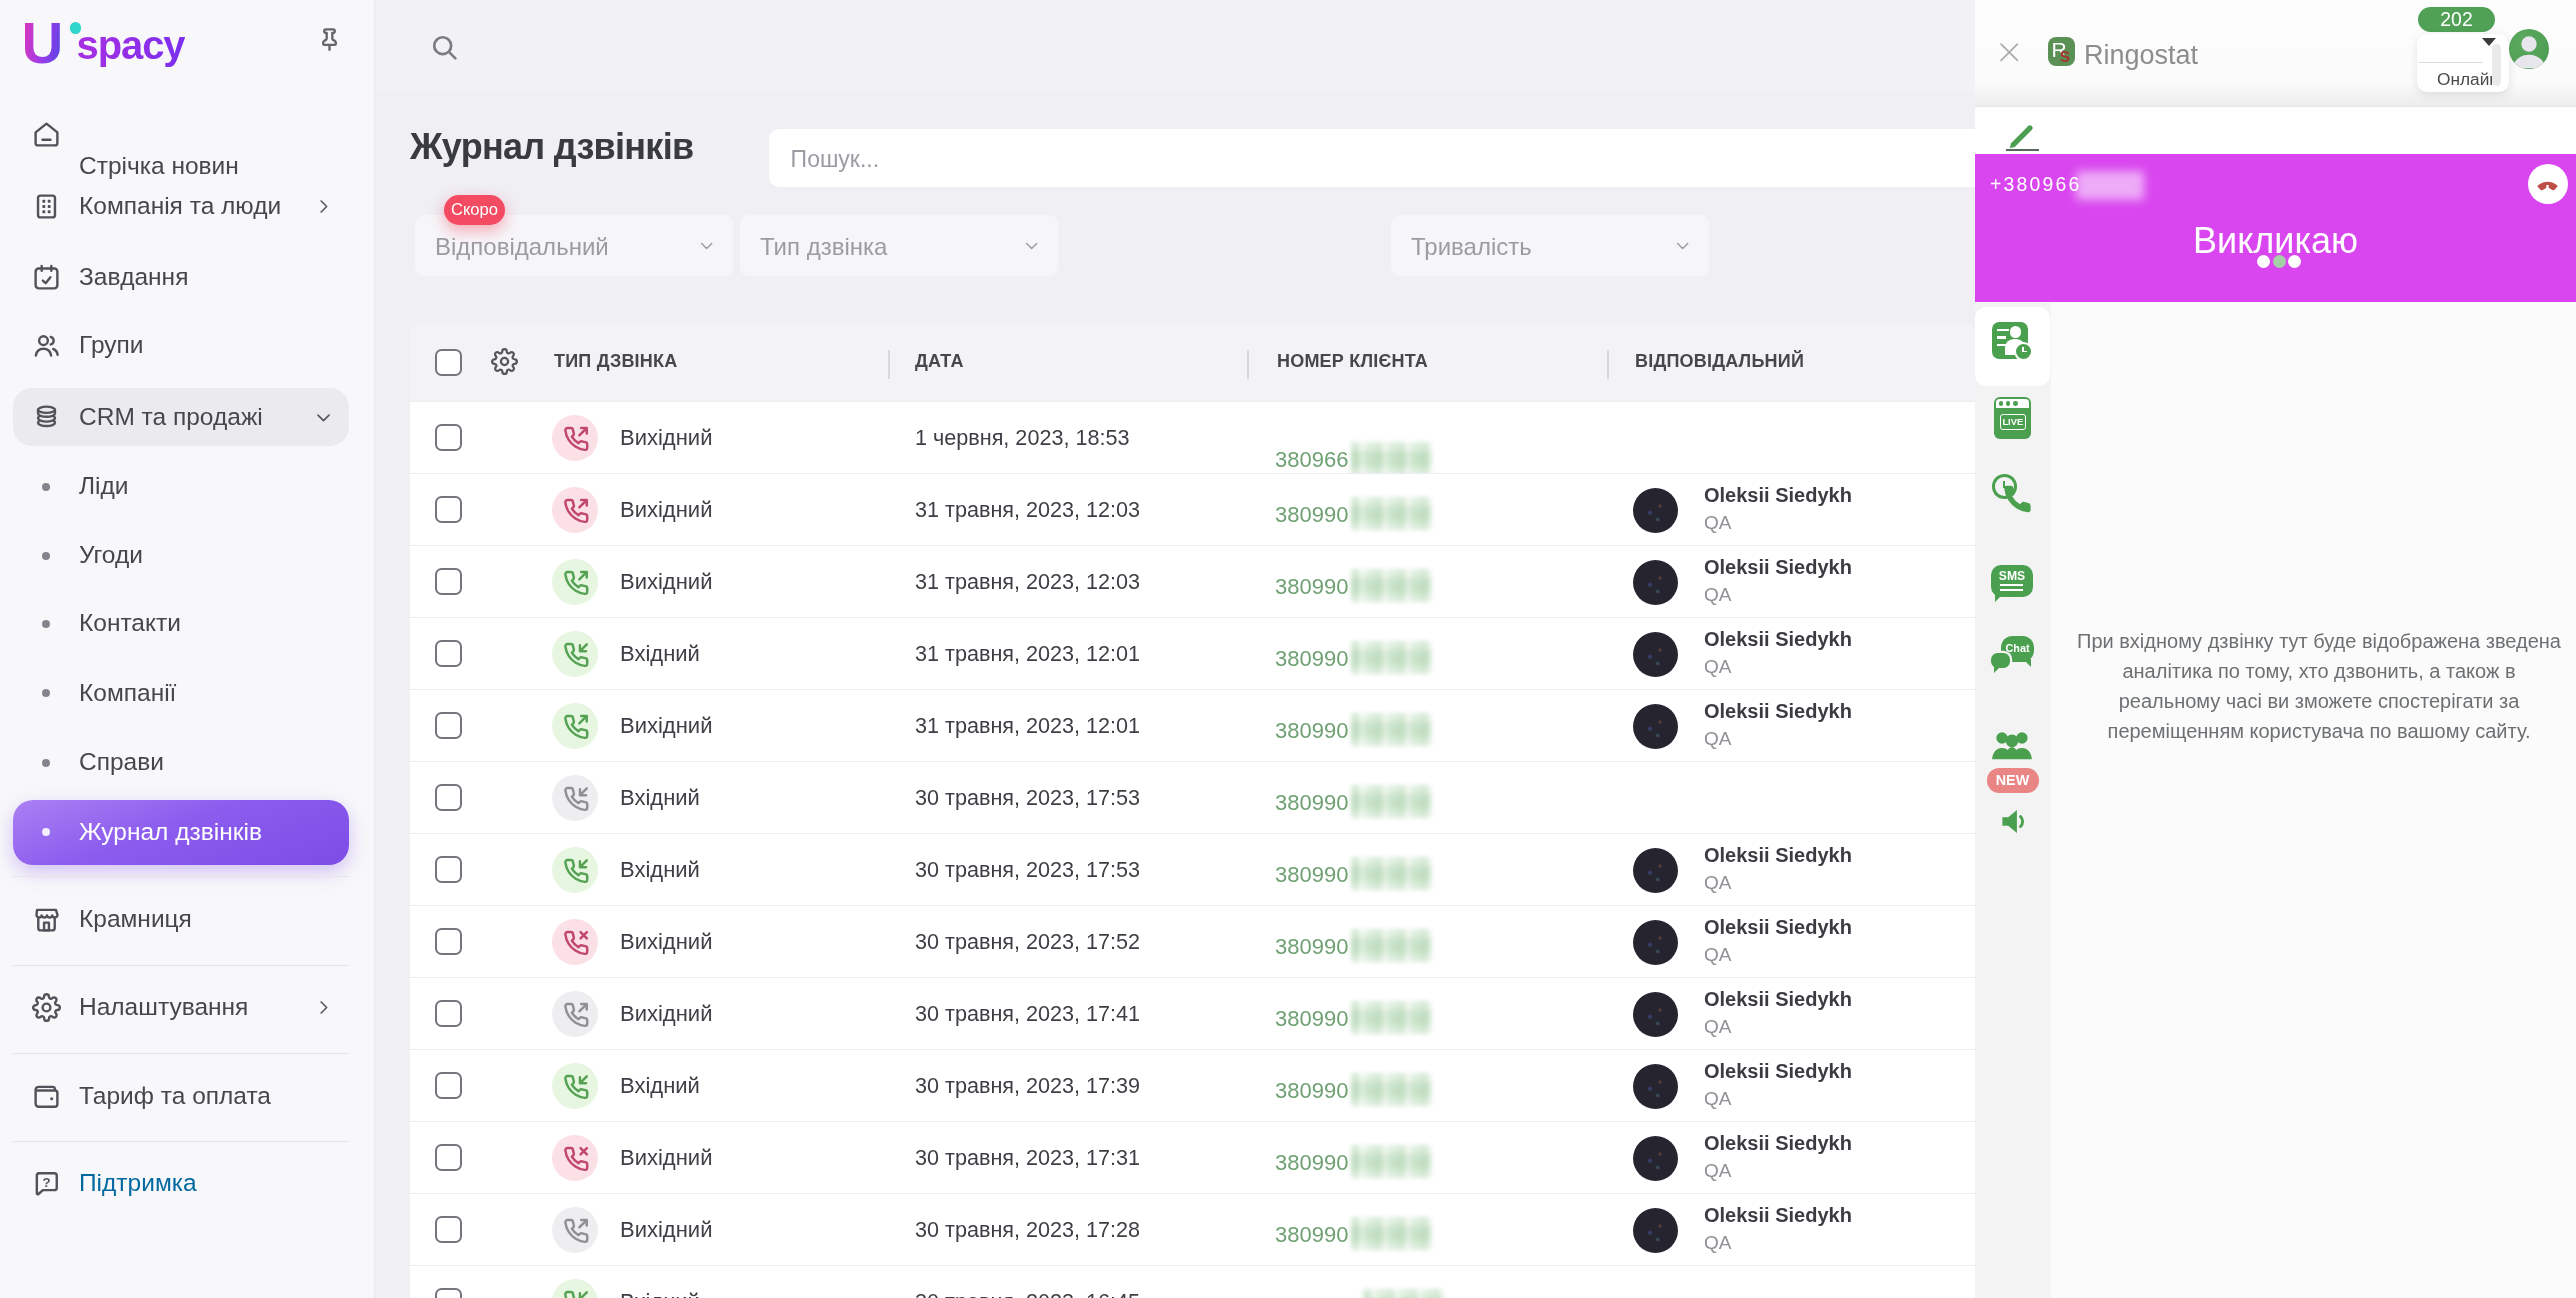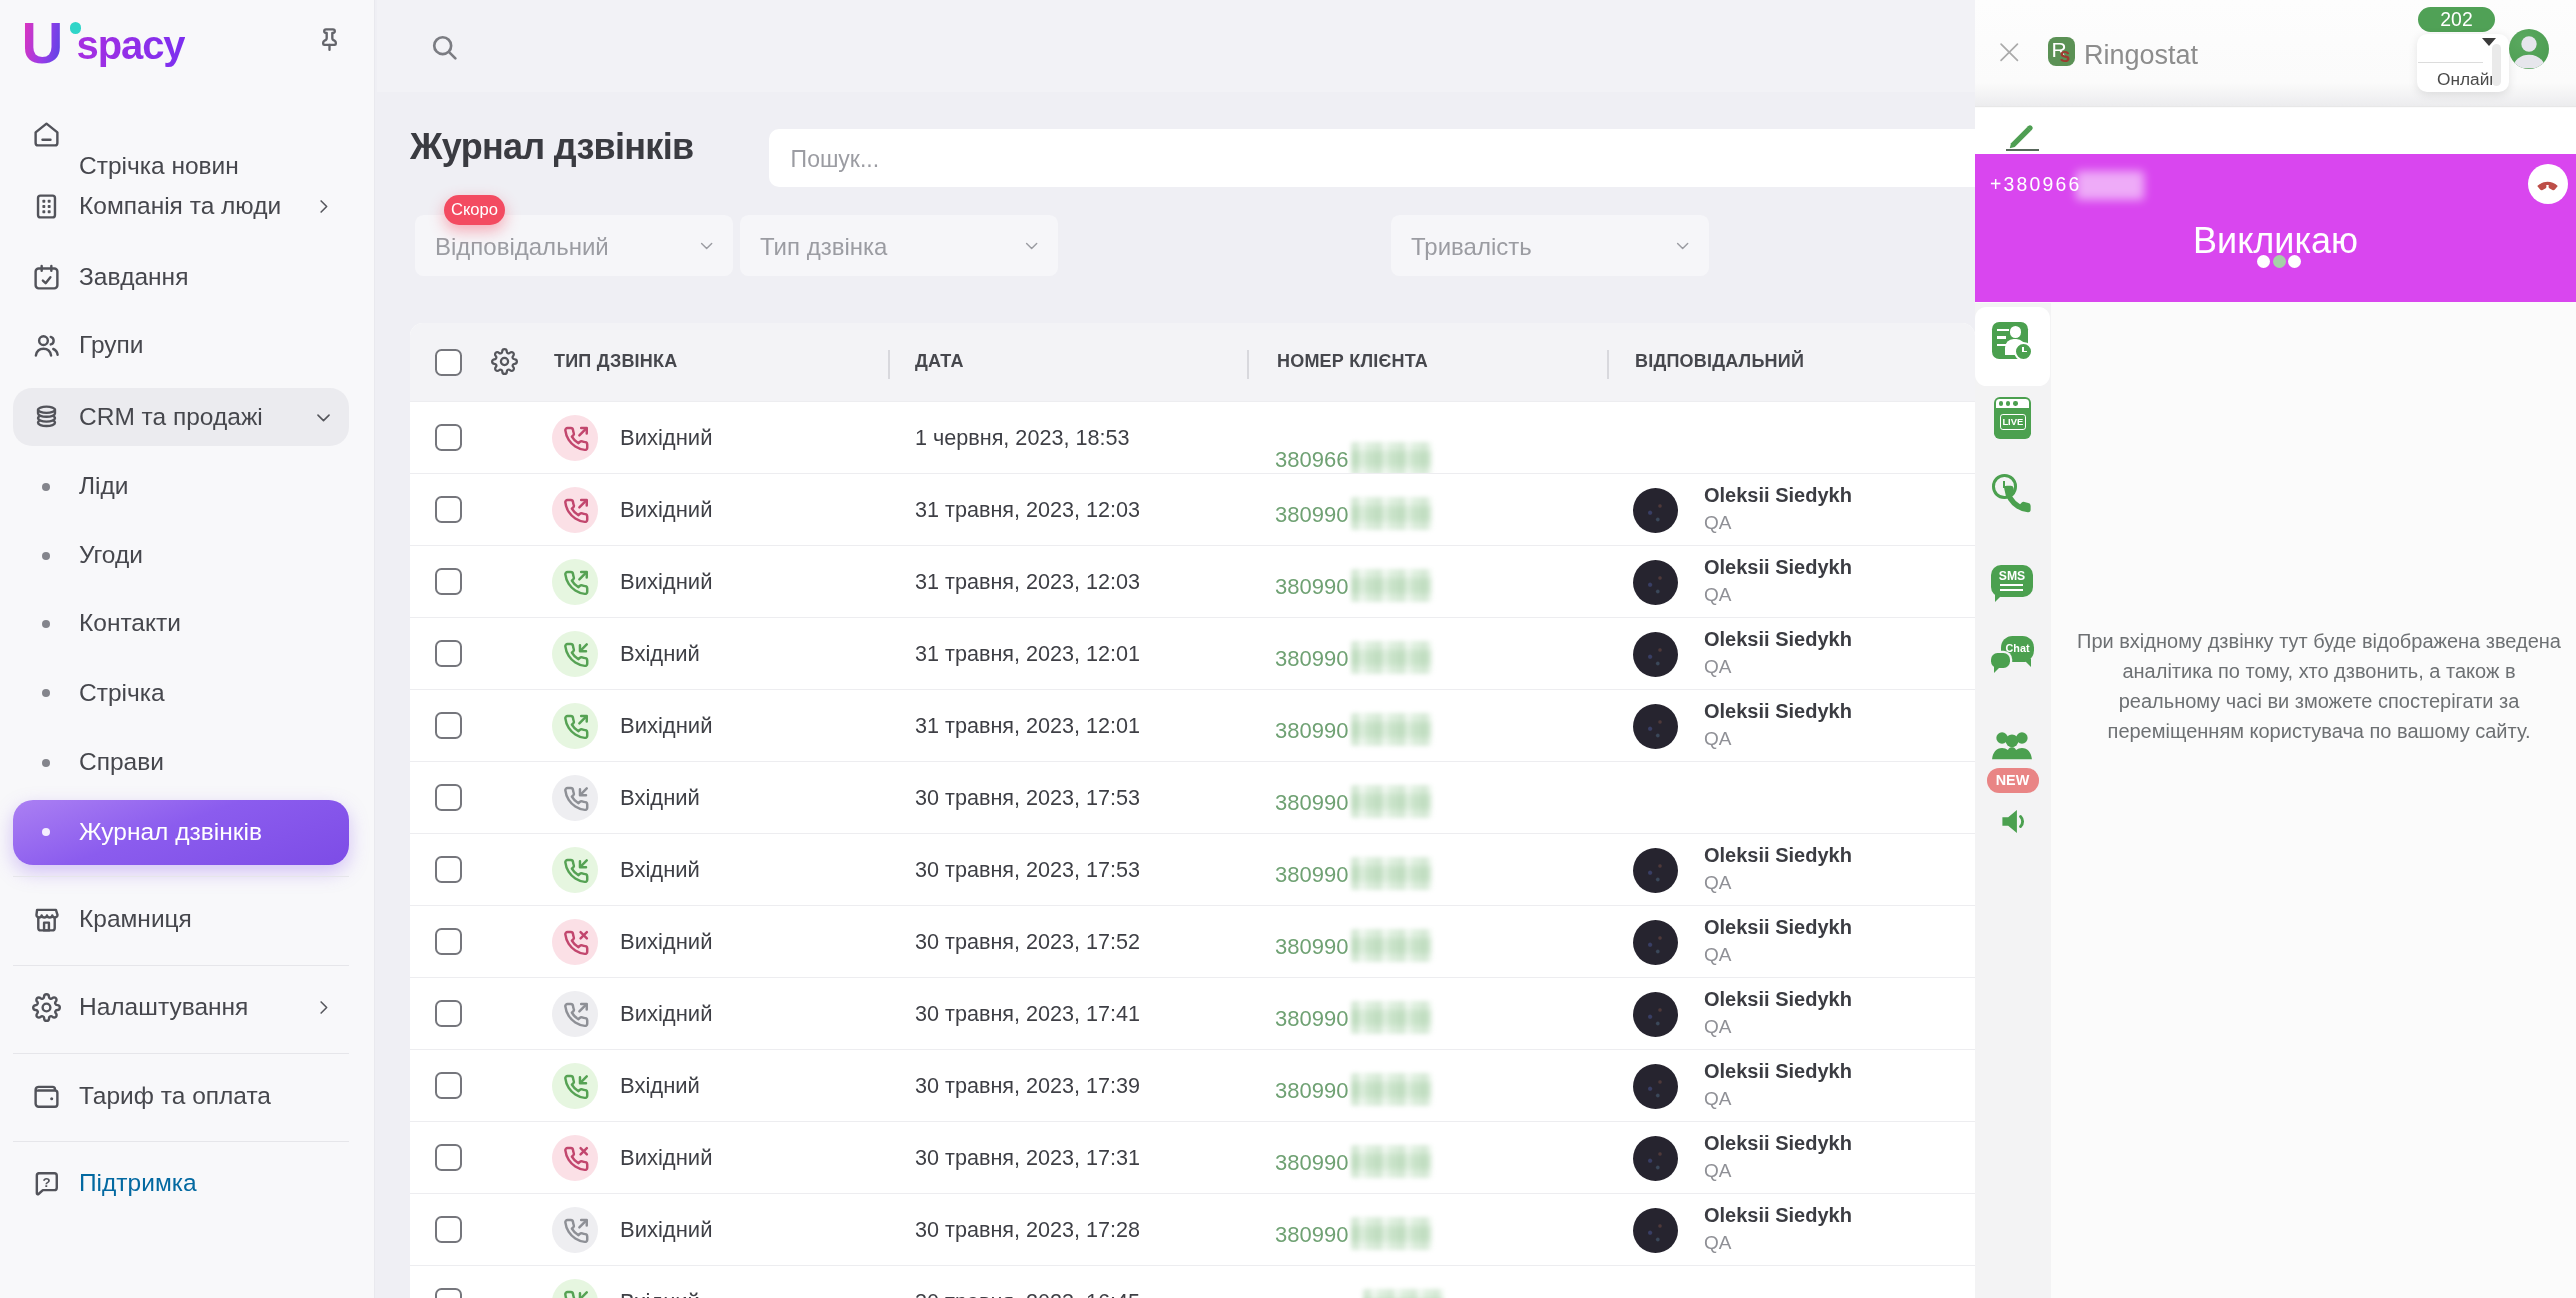--- a/index.html
+++ b/index.html
@@ -113,21 +113,21 @@
 <svg class="abs" style="left:314px;top:408px;color:#55565c;" width="19" height="19" viewBox="0 0 24 24" fill="none" stroke="currentColor" stroke-width="2" stroke-linecap="round" stroke-linejoin="round">
       <polyline points="5 9 12 16 19 9"></polyline>
     </svg>
 <span class="sub-dot" style="top:483px;background:#84858c;"></span>
 <span class="nav-tx" style="top:472px;color:#46474d;">Ліди</span>
 <span class="sub-dot" style="top:552px;background:#84858c;"></span>
 <span class="nav-tx" style="top:541px;color:#46474d;">Угоди</span>
 <span class="sub-dot" style="top:620px;background:#84858c;"></span>
 <span class="nav-tx" style="top:609px;color:#46474d;">Контакти</span>
 <span class="sub-dot" style="top:689px;background:#84858c;"></span>
-<span class="nav-tx" style="top:679px;color:#46474d;">Стрічка</span>
+<span class="nav-tx" style="top:679px;color:#46474d;">Компанії</span>
 <span class="sub-dot" style="top:759px;background:#84858c;"></span>
 <span class="nav-tx" style="top:748px;color:#46474d;">Справи</span>
 <div class="abs" style="left:13px;top:800px;width:336px;height:65px;border-radius:20px;background:linear-gradient(160deg,#ab80f3 0%,#8b5cee 45%,#7d4ce6 100%);box-shadow:0 7.2px 19px rgba(139,92,238,.35);"></div>
 <span class="sub-dot" style="top:828px;background:#f4eefe;"></span>
 <span class="nav-tx" style="top:818px;color:#fff;">Журнал дзвінків</span>
 <svg class="abs" style="left:32px;top:905px;color:#52535a;" width="29" height="29" viewBox="0 0 24 24" fill="none" stroke="currentColor" stroke-width="2" stroke-linecap="round" stroke-linejoin="round">
       <path d="M4.2 4h15.6l1.3 4.1c.1 1.2-.9 2.2-2.1 2.2-1.1 0-2-.7-2.2-1.7-.2 1-1.1 1.7-2.2 1.7s-2-.7-2.2-1.7c-.2 1-1.1 1.7-2.2 1.7s-2-.7-2.2-1.7c-.2 1-1.1 1.7-2.2 1.7-1.2 0-2.2-1-2.1-2.2z"></path>
       <path d="M5.2 10.8V19a2 2 0 0 0 2 2h9.6a2 2 0 0 0 2-2v-8.2"></path>
       <rect x="10" y="14.6" width="4" height="6.4"></rect>
     </svg>

